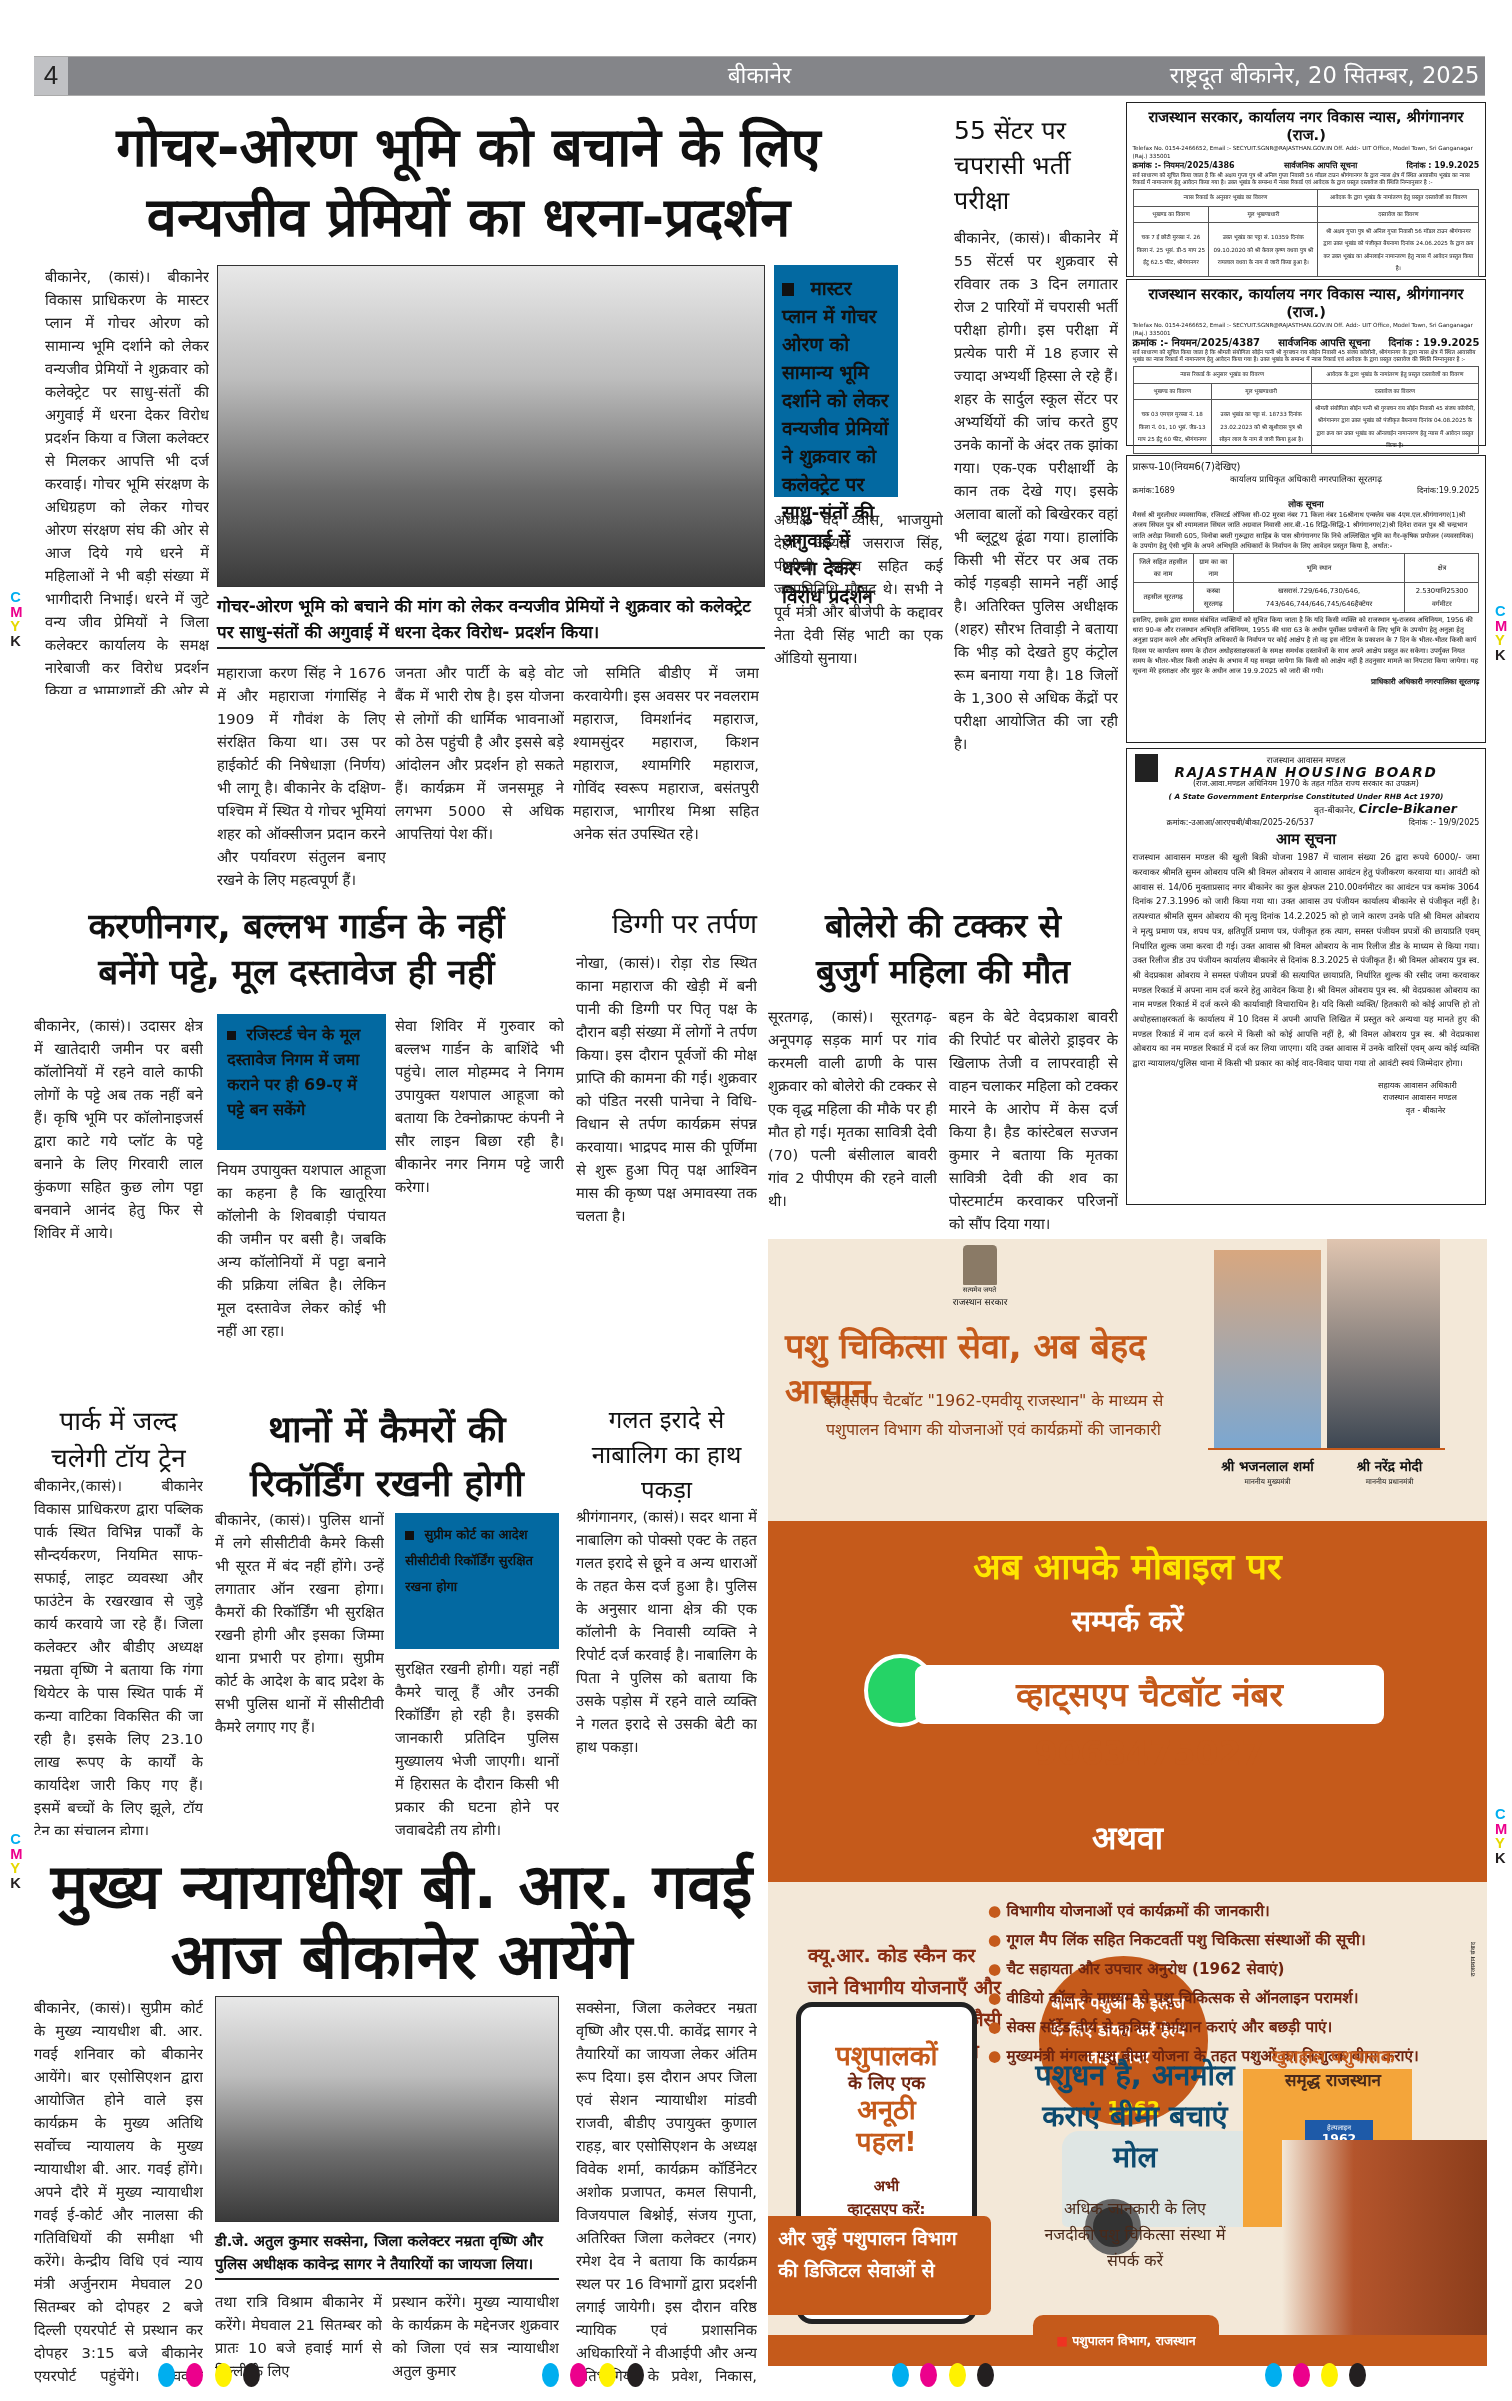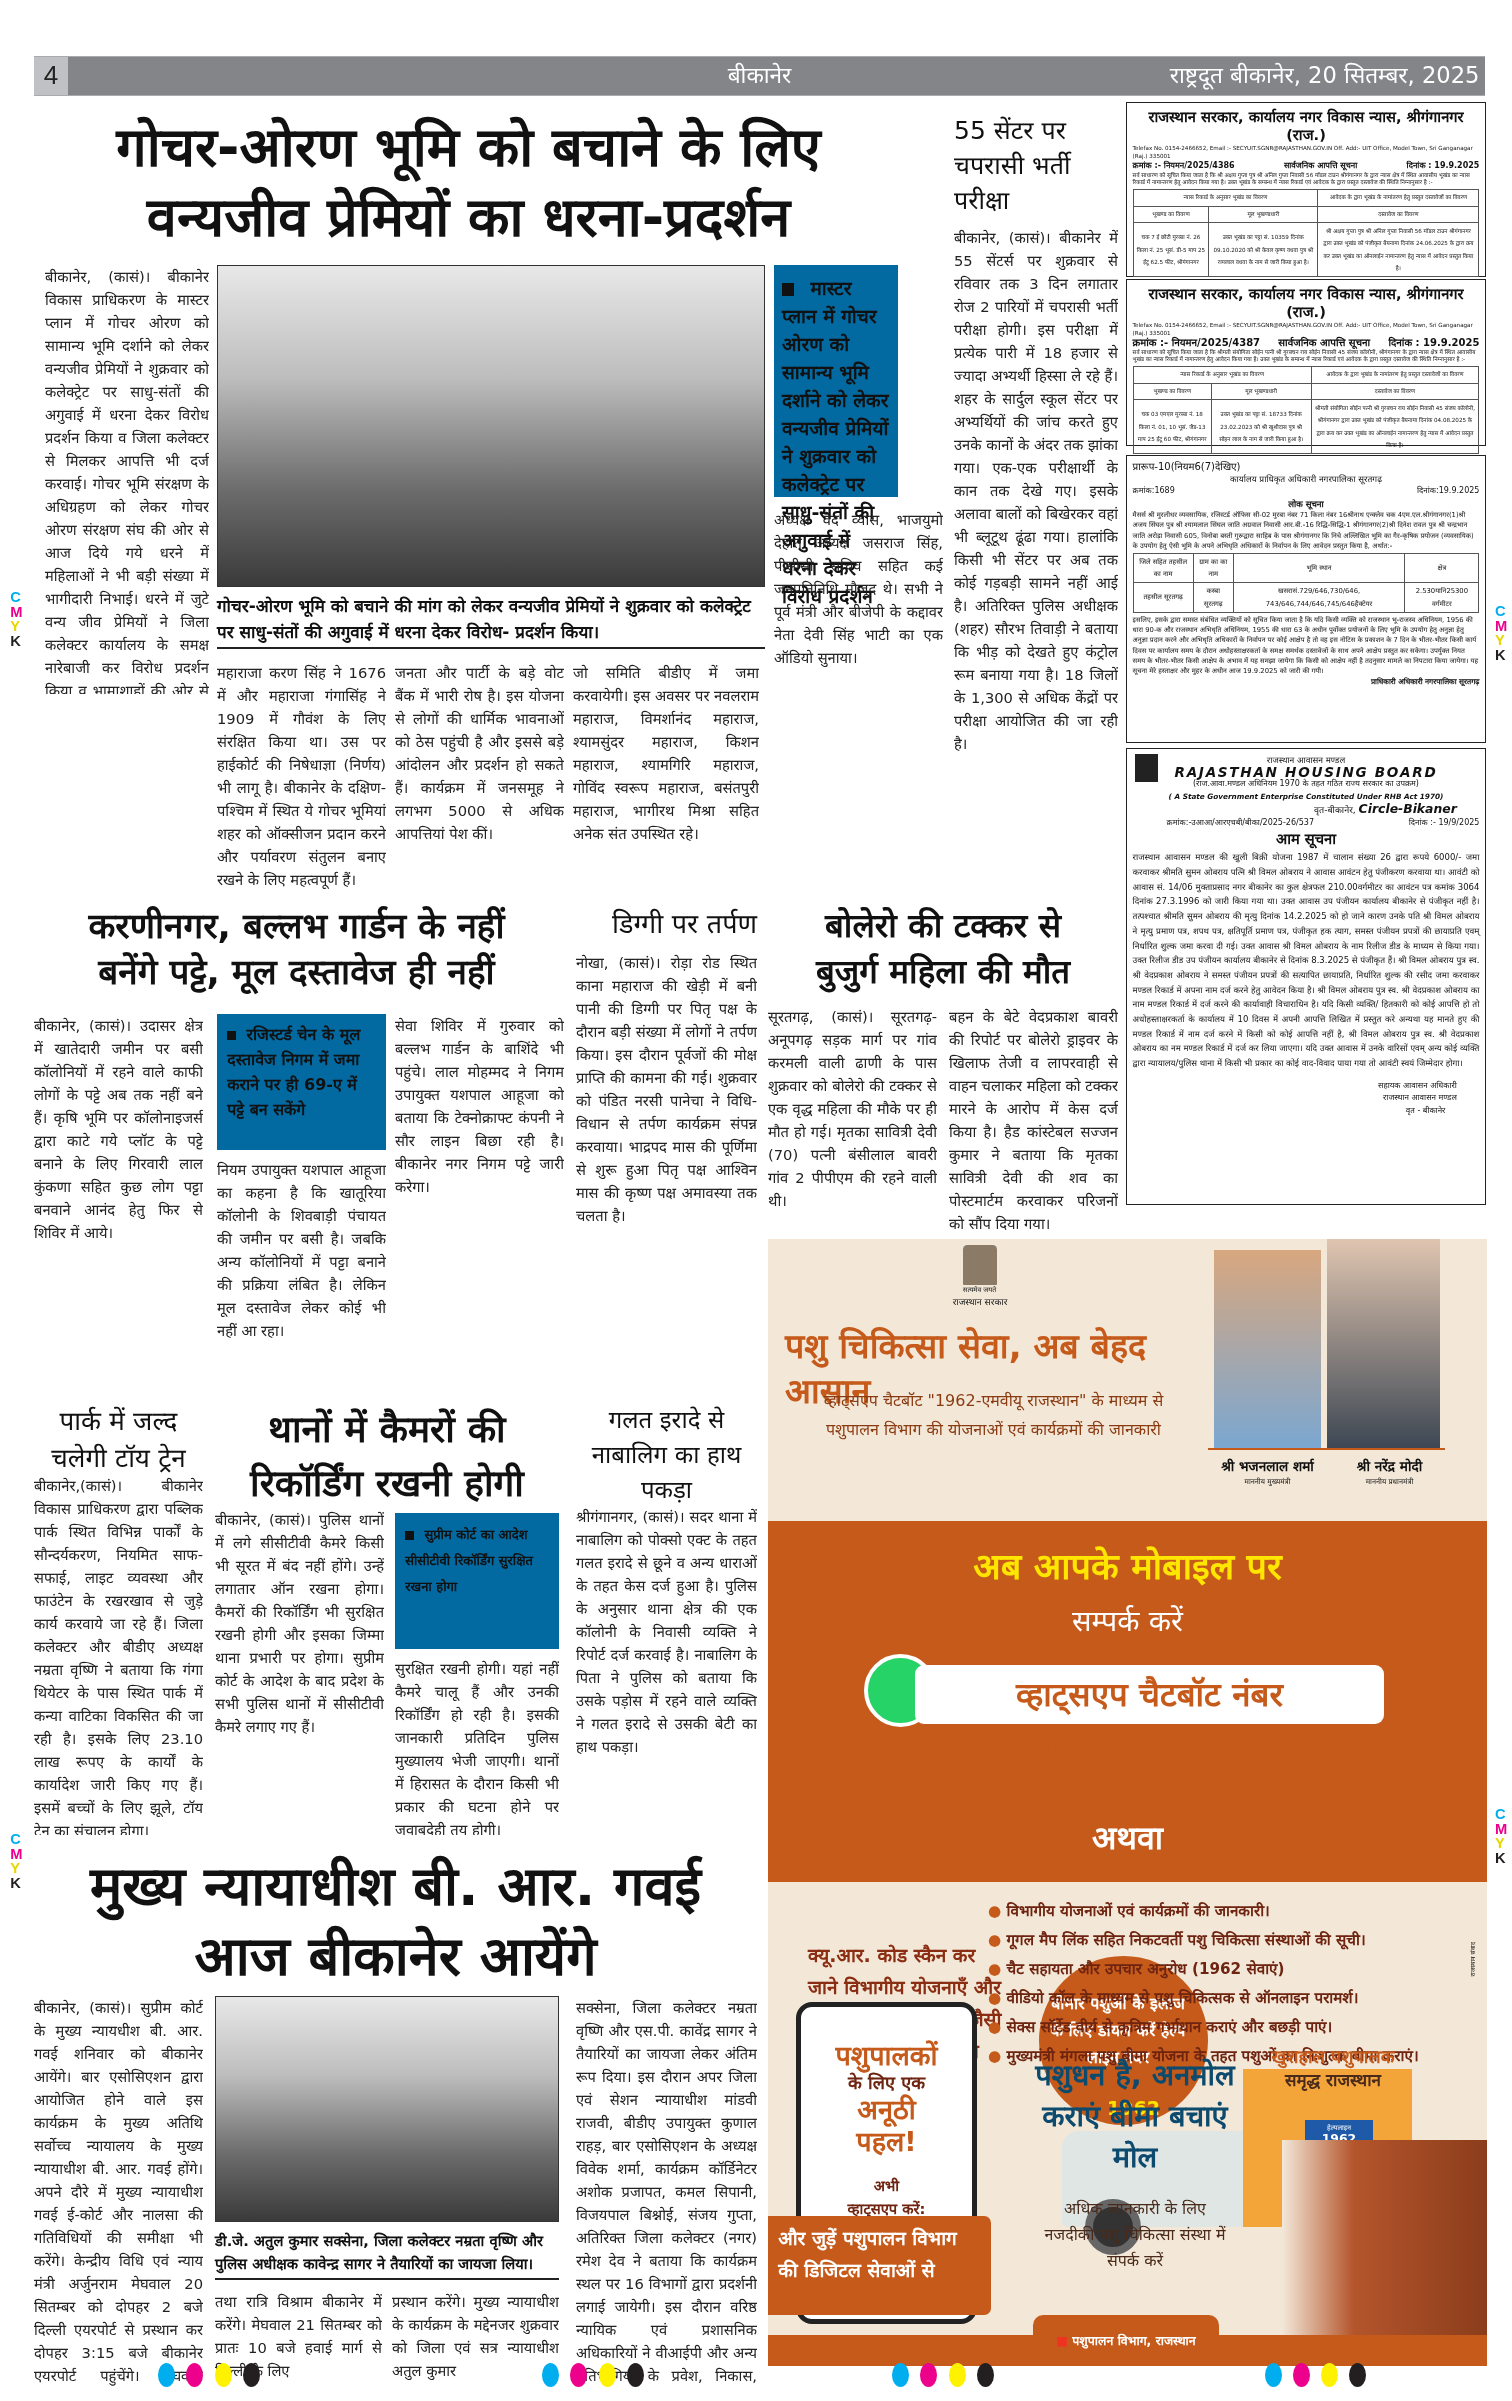--- a/index.html
+++ b/index.html
@@ -195,21 +195,21 @@
 </div>
 <div class="abs body" style="left:215px;top:1508px;width:169px;height:327px;overflow:hidden">बीकानेर, (कासं)। पुलिस थानों में लगे सीसीटीवी कैमरे किसी भी सूरत में बंद नहीं होंगे। उन्हें लगातार ऑन रखना होगा। कैमरों की रिकॉर्डिंग भी सुरक्षित रखनी होगी और इसका जिम्मा थाना प्रभारी पर होगा। सुप्रीम कोर्ट के आदेश के बाद प्रदेश के सभी पुलिस थानों में सीसीटीवी कैमरे लगाए गए हैं।</div>
 <div class="pull" style="left:395px;top:1513px;width:164px;height:136px;font-size:13px;line-height:26px;padding:9px 10.2px">
   <span class="sq" style="width:9px;height:9px;margin-right:10.2px"></span><span>सुप्रीम कोर्ट का आदेश सीसीटीवी रिकॉर्डिंग सुरक्षित रखना होगा</span>
 </div>
 <div class="abs body" style="left:395px;top:1657px;width:164px;height:178px;overflow:hidden">सुरक्षित रखनी होगी। यहां नहीं कैमरे चालू हैं और उनकी रिकॉर्डिंग हो रही है। इसकी जानकारी प्रतिदिन पुलिस मुख्यालय भेजी जाएगी। थानों में हिरासत के दौरान किसी भी प्रकार की घटना होने पर जवाबदेही तय होगी।</div>
 
 <div class="abs" style="left:576px;top:1403px;width:181px;font-size:24px;line-height:35px;text-align:center">गलत इरादे से नाबालिग का हाथ पकड़ा</div>
 <div class="abs body" style="left:576px;top:1505px;width:181px;height:330px;overflow:hidden">श्रीगंगानगर, (कासं)। सदर थाना में नाबालिग को पोक्सो एक्ट के तहत गलत इरादे से छूने व अन्य धाराओं के तहत केस दर्ज हुआ है। पुलिस के अनुसार थाना क्षेत्र की एक कॉलोनी के निवासी व्यक्ति ने रिपोर्ट दर्ज करवाई है। नाबालिग के पिता ने पुलिस को बताया कि उसके पड़ोस में रहने वाले व्यक्ति ने गलत इरादे से उसकी बेटी का हाथ पकड़ा।</div>
 
-<div class="abs hl" style="left:34px;top:1852px;width:723px;font-size:54px;line-height:70px">
+<div class="abs hl" style="left:40px;top:1852px;width:723px;font-size:62px;line-height:70px">
   <div>मुख्य न्यायाधीश बी. आर. गवई</div>
     <div>आज बीकानेर आयेंगे</div>
 </div>
 <div class="abs body" style="left:34px;top:1996px;width:169px;height:390px;overflow:hidden">बीकानेर, (कासं)। सुप्रीम कोर्ट के मुख्य न्यायधीश बी. आर. गवई शनिवार को बीकानेर आयेंगे। बार एसोसिएशन द्वारा आयोजित होने वाले इस कार्यक्रम के मुख्य अतिथि सर्वोच्च न्यायालय के मुख्य न्यायाधीश बी. आर. गवई होंगे। अपने दौरे में मुख्य न्यायाधीश गवई ई-कोर्ट और नालसा की गतिविधियों की समीक्षा भी करेंगे। केन्द्रीय विधि एवं न्याय मंत्री अर्जुनराम मेघवाल 20 सितम्बर को दोपहर 2 बजे दिल्ली एयरपोर्ट से प्रस्थान कर दोपहर 3:15 बजे बीकानेर एयरपोर्ट पहुंचेंगे। मेघवाल शनिवार दोपहर 3:30 बजे महाराजा गंगासिंह विश्वविद्यालय में बार एसोसिएशन द्वारा आयोजित कार्यक्रम 'संविधान के 75 वर्ष तथा संविधान निर्माण में बाबा साहेब भीमराव अम्बेडकर की भूमिका' में भाग लेंगे</div>
 <div class="photo" style="left:215px;top:1996px;width:344px;height:226px"></div>
 <div class="abs caption" style="left:215px;top:2230px;width:344px;font-size:14.7px;line-height:22.6px">डी.जे. अतुल कुमार सक्सेना, जिला कलेक्टर नम्रता वृष्णि और पुलिस अधीक्षक कावेन्द्र सागर ने तैयारियों का जायजा लिया।</div>
 <div class="rule" style="left:215px;top:2278px;width:344px"></div>
 <div class="abs body" style="left:215px;top:2290px;width:167px;height:96px;overflow:hidden">तथा रात्रि विश्राम बीकानेर में करेंगे। मेघवाल 21 सितम्बर को प्रातः 10 बजे हवाई मार्ग से दिल्ली के लिए</div>
 <div class="abs body" style="left:392px;top:2290px;width:167px;height:96px;overflow:hidden">प्रस्थान करेंगे। मुख्य न्यायाधीश के कार्यक्रम के मद्देनजर शुक्रवार को जिला एवं सत्र न्यायाधीश अतुल कुमार</div>
 <div class="abs body" style="left:576px;top:1996px;width:181px;height:390px;overflow:hidden">सक्सेना, जिला कलेक्टर नम्रता वृष्णि और एस.पी. कावेंद्र सागर ने तैयारियों का जायजा लेकर अंतिम रूप दिया। इस दौरान अपर जिला एवं सेशन न्यायाधीश मांडवी राजवी, बीडीए उपायुक्त कुणाल राहड़, बार एसोसिएशन के अध्यक्ष विवेक शर्मा, कार्यक्रम कॉर्डिनेटर अशोक प्रजापत, कमल सिपानी, विजयपाल बिश्नोई, संजय गुप्ता, अतिरिक्त जिला कलेक्टर (नगर) रमेश देव ने बताया कि कार्यक्रम स्थल पर 16 विभागों द्वारा प्रदर्शनी लगाई जायेगी। इस दौरान वरिष्ठ न्यायिक एवं प्रशासनिक अधिकारियों ने वीआईपी और अन्य प्रतिभागियों के प्रवेश, निकास, बैठक, साउंड सिस्टम, मिनिट टू मिनिट, डायस प्लान, सुरक्षा सहित विभिन्न बिन्दुओं पर चर्चा की।</div>
@@ -223,21 +223,21 @@
   <div class="abs" style="left:446px;top:11.3px;width:107px;height:198px;background:linear-gradient(#d8a77f,#7ba7d1)"></div>
   <div class="abs" style="left:559px;top:0;width:113px;height:209px;background:linear-gradient(#e0c5b0,#3d4753)"></div>
   <div class="abs" style="left:440px;top:209px;width:237px;height:2.3px;background:#c55a1b"></div>
   <div class="abs" style="left:440px;top:217px;width:119px;text-align:center;font-weight:bold;font-size:13.6px">श्री भजनलाल शर्मा</div>
   <div class="abs" style="left:440px;top:237px;width:119px;text-align:center;font-size:7.3px">माननीय मुख्यमंत्री</div>
   <div class="abs" style="left:565px;top:217px;width:113px;text-align:center;font-weight:bold;font-size:13.6px">श्री नरेंद्र मोदी</div>
   <div class="abs" style="left:565px;top:237px;width:113px;text-align:center;font-size:7.3px">माननीय प्रधानमंत्री</div>
 
   <div class="abs" style="left:0;top:282px;width:719px;height:361px;background:#c55a1b">
     <div class="abs" style="left:0;top:20px;width:100%;text-align:center;color:#ffe600;font-weight:bold;font-size:36px">अब आपके मोबाइल पर</div>
-    <div class="abs" style="left:0;top:79px;width:100%;text-align:center;color:#fff;font-weight:normal;font-size:29px">सम्पर्क करें</div>
+    <div class="abs" style="left:0;top:79px;width:100%;text-align:center;color:#fff;font-weight:bold;font-size:29px">सम्पर्क करें</div>
     <div class="abs" style="left:96px;top:133px;width:73px;height:73px;border-radius:50%;background:#25d366;border:4.5px solid #fff"></div>
     <div class="abs" style="left:147px;top:144px;width:469px;height:59px;background:#fff;border-radius:9px;color:#c55a1b;font-weight:bold;font-size:33px;line-height:59px;text-align:center">व्हाट्सएप चैटबॉट नंबर 9063475027</div>
     <div class="abs" style="left:0;top:294px;width:100%;text-align:center;color:#fff;font-weight:bold;font-size:32px">अथवा</div>
   </div>
 
   <div class="abs" style="left:40px;top:700px;width:203px;font-size:19px;line-height:32px;color:#8a2d12;font-weight:bold">क्यू.आर. कोड स्कैन कर जाने विभागीय योजनाएँ और पाएं ऑनलाइन परामर्श जैसी सुविधाएँ सीधे अपने फ़ोन पर!</div>
   <div class="abs" style="left:42px;top:841px;width:104px;height:192px;background:repeating-linear-gradient(90deg,#7a1e12 0 6.8px,#f3e8d8 6.8px 10.2px),#7a1e12;opacity:.85"></div>
   <div class="abs" style="left:271px;top:717px;width:169px;height:169px;border-radius:50%;background:#c55a1b"></div>
   <div class="abs" style="left:282px;top:751px;width:136px;color:#fff;font-weight:bold;font-size:16px;line-height:27px;text-align:center">बीमार पशुओं के इलाज के लिए डायल करें हेल्प लाइन नंबर</div>
   <div class="abs" style="left:339px;top:858px;color:#ffe600;font-weight:bold;font-size:19px">1962</div>

